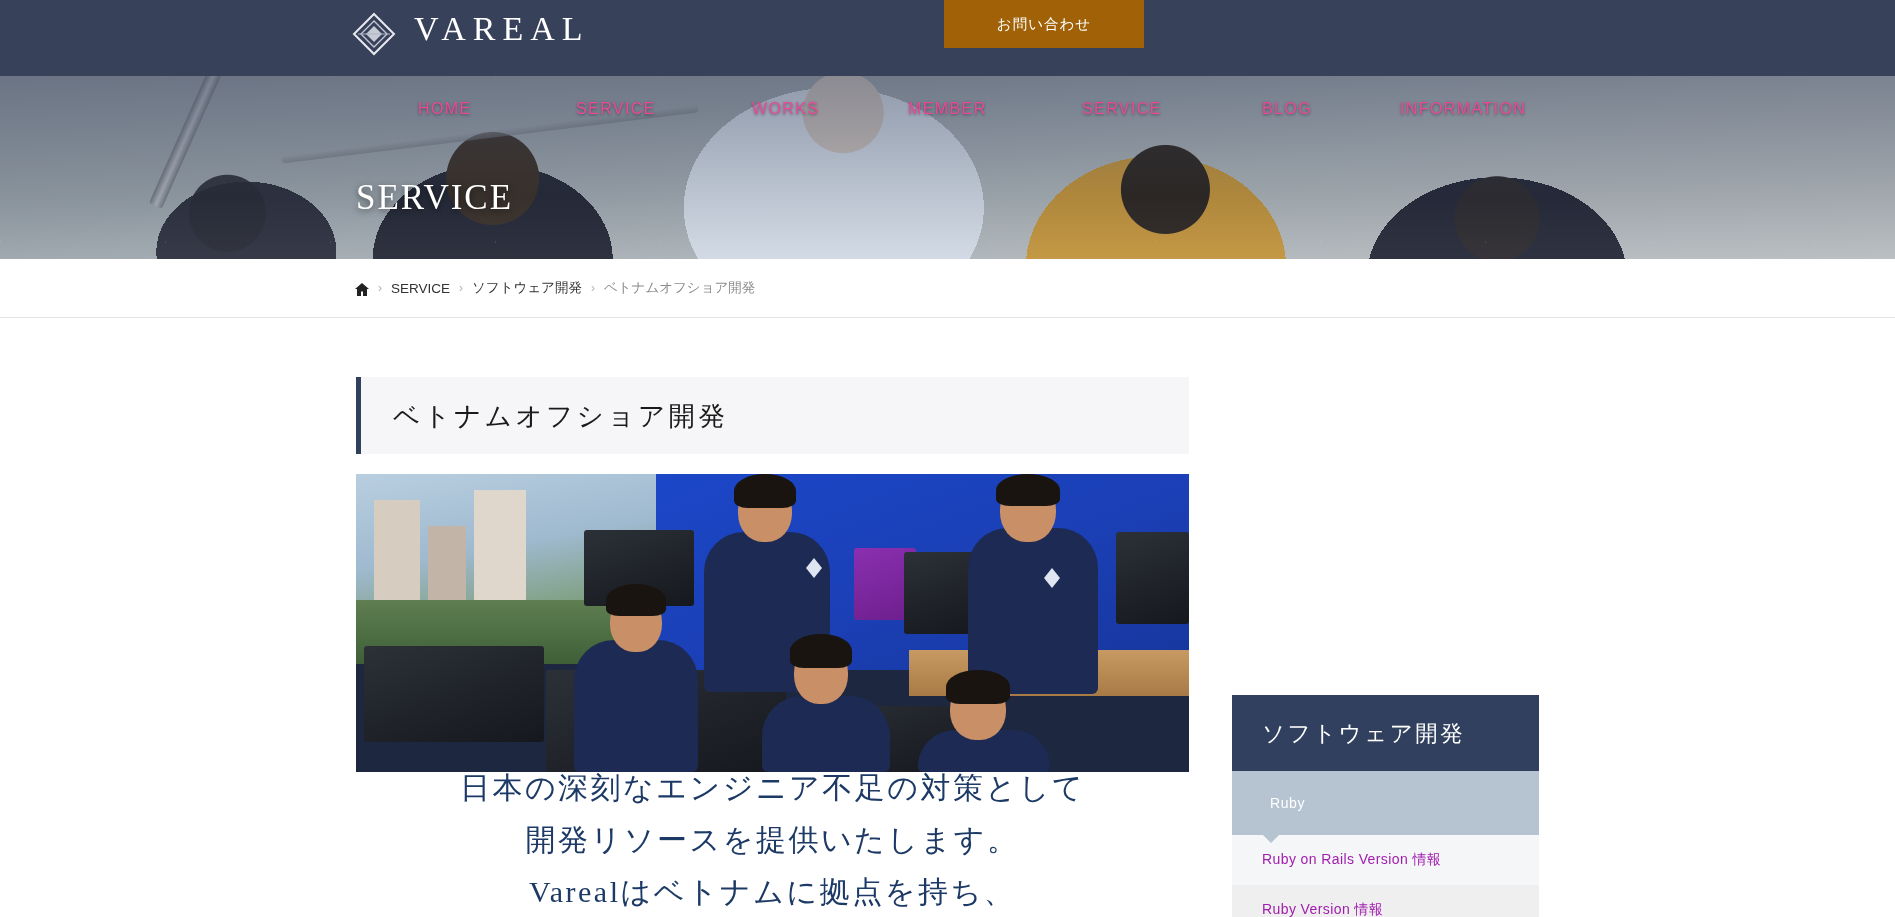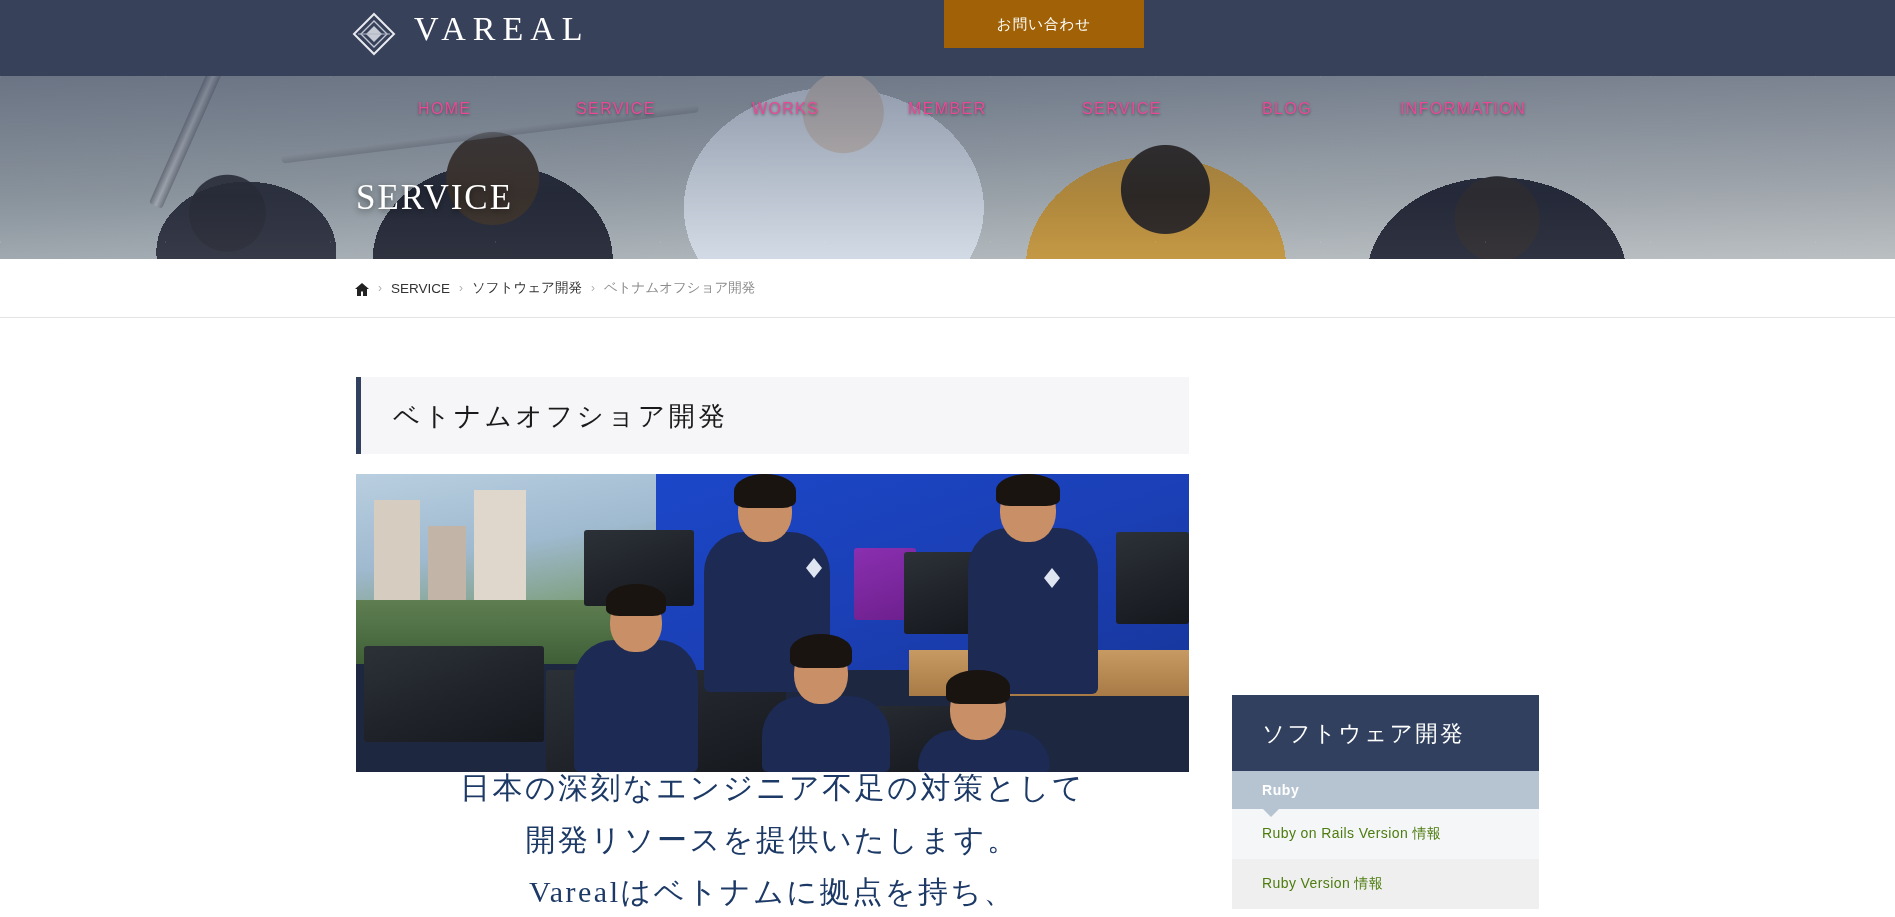--- a/index.html
+++ b/index.html
@@ -193,34 +193,33 @@
   .side-head{
     height:76px; background:#30405e;
     display:flex; align-items:center; padding-left:30px;
   }
   .side-head span{
     font-family:"Liberation Serif","DejaVu Serif",serif;
     color:#ffffff; font-size:22.5px; letter-spacing:2.5px;
   }
   .cat{
     position:relative;
-    height:38px; background:#b6c3d1;
-    display:flex; align-items:center; padding-left:30px;
+    height:64px; background:#b6c3d1;
+    display:flex; align-items:center; padding-left:38px;
     cursor:pointer;
-    font-weight:bold;
   }
   .cat span{ color:#ffffff; font-size:14px; letter-spacing:.6px; }
   .cat::after{
     content:""; position:absolute; left:30px; bottom:-8px;
     border-left:9px solid transparent; border-right:9px solid transparent;
     border-top:9px solid #b6c3d1;
   }
   .itm{
     height:50px; display:flex; align-items:center; padding-left:30px;
-    font-size:14px; color:#4d7c0f; cursor:pointer; letter-spacing:.4px;
+    font-size:14px; color:#a21caf; cursor:pointer; letter-spacing:.4px;
   }
   .itm.alt{ background:#efefef; }
   .itm.plain{ background:#f5f6f7; }
 </style>
 </head>
 <body>
 
 <div class="top-header">
   <div class="logo-wrap">
     <span class="logo-mark">

